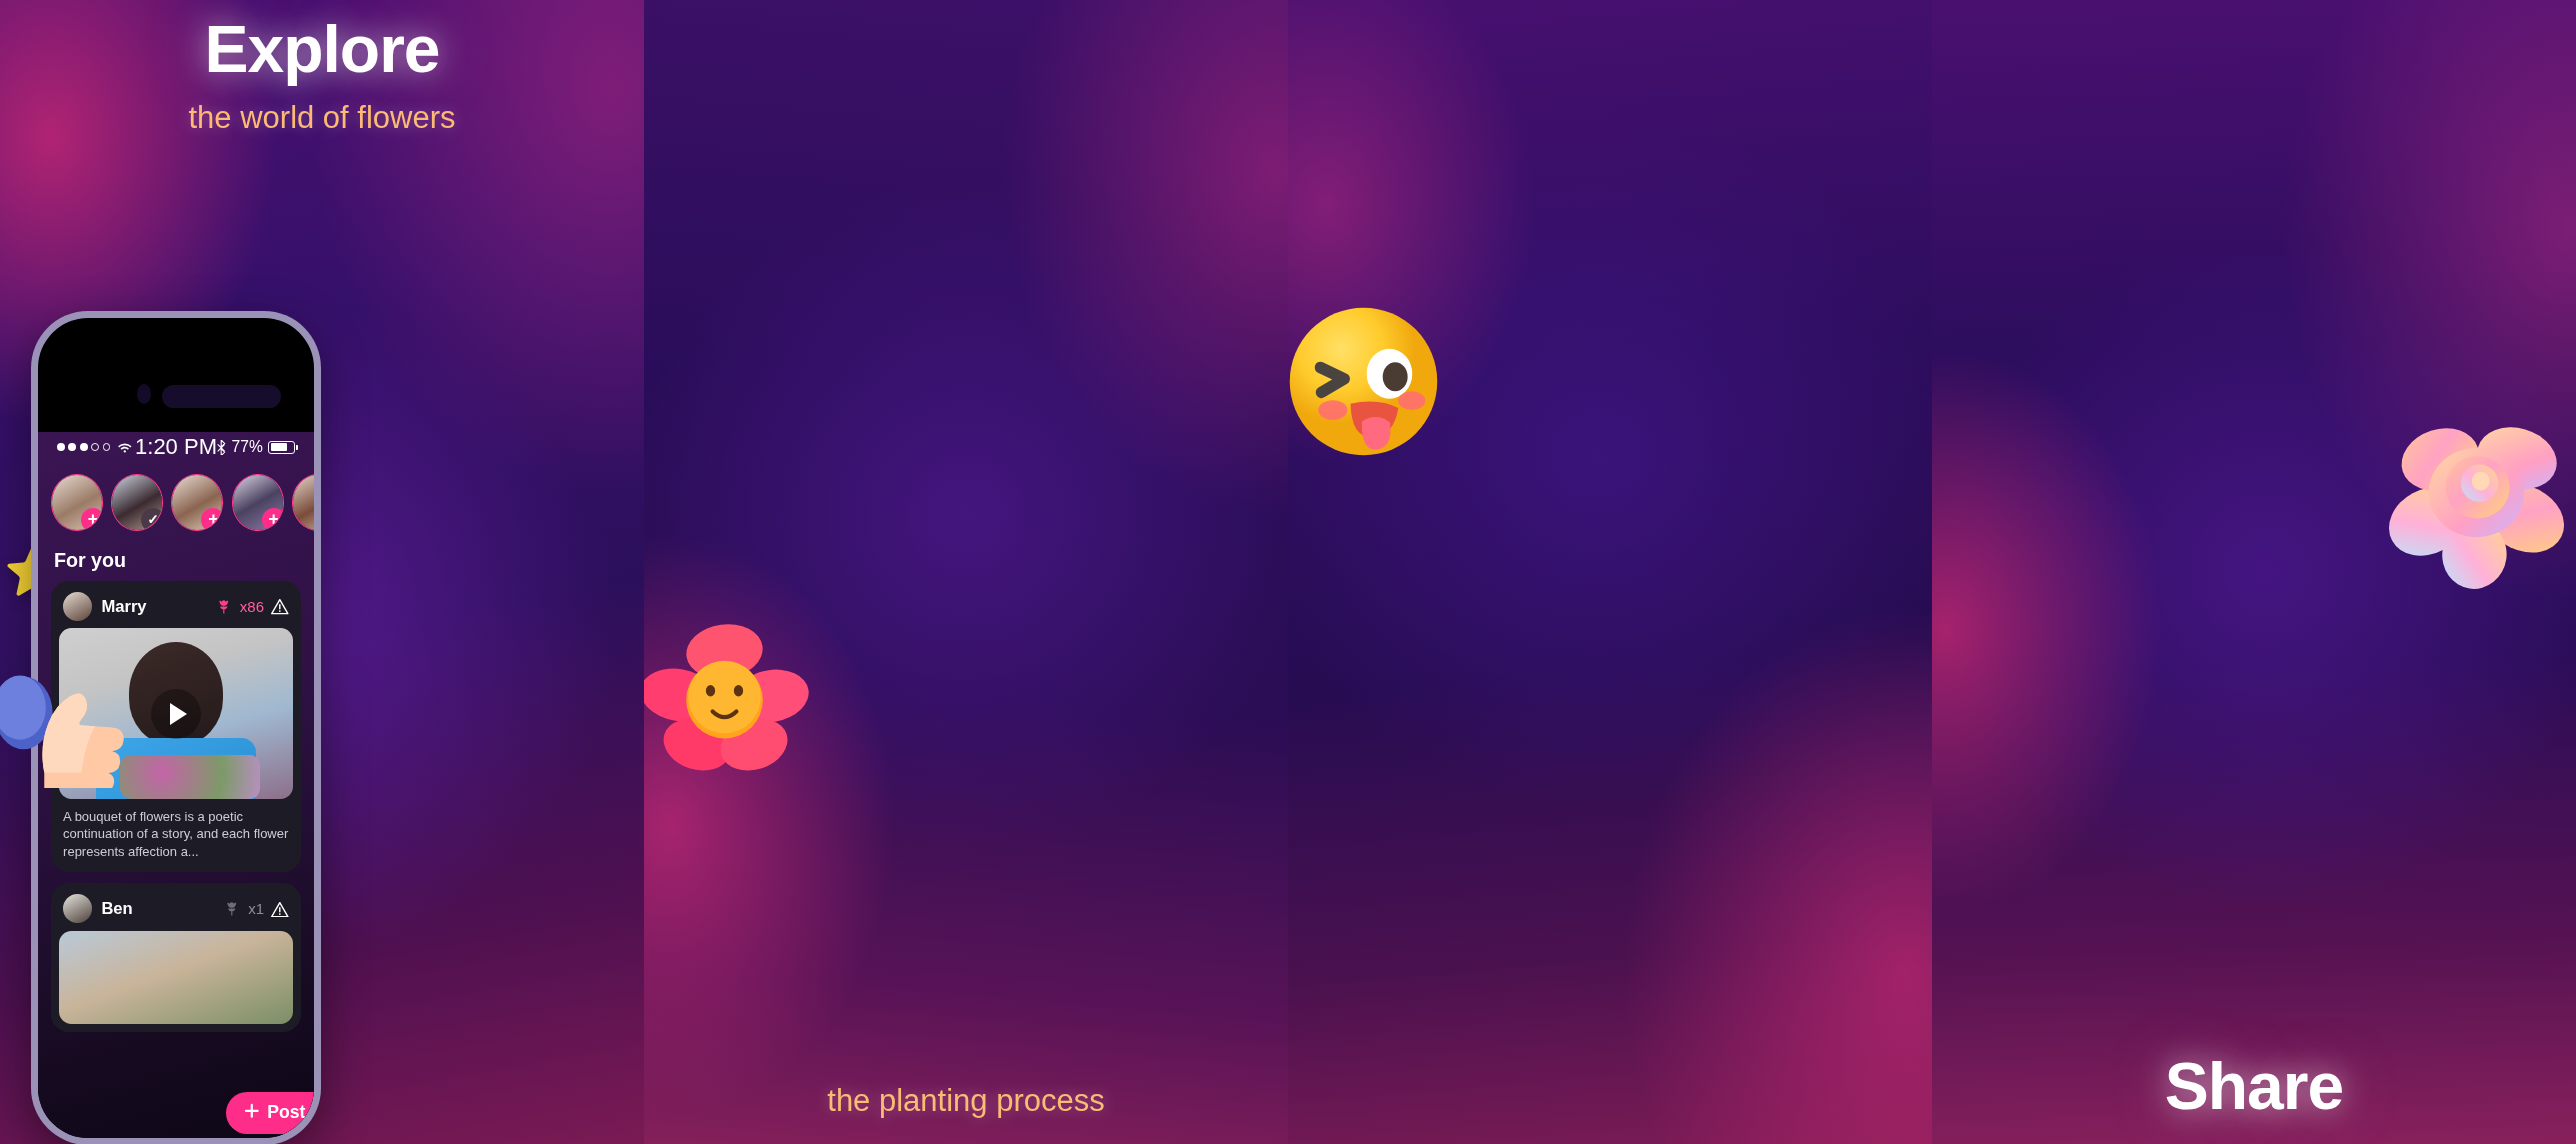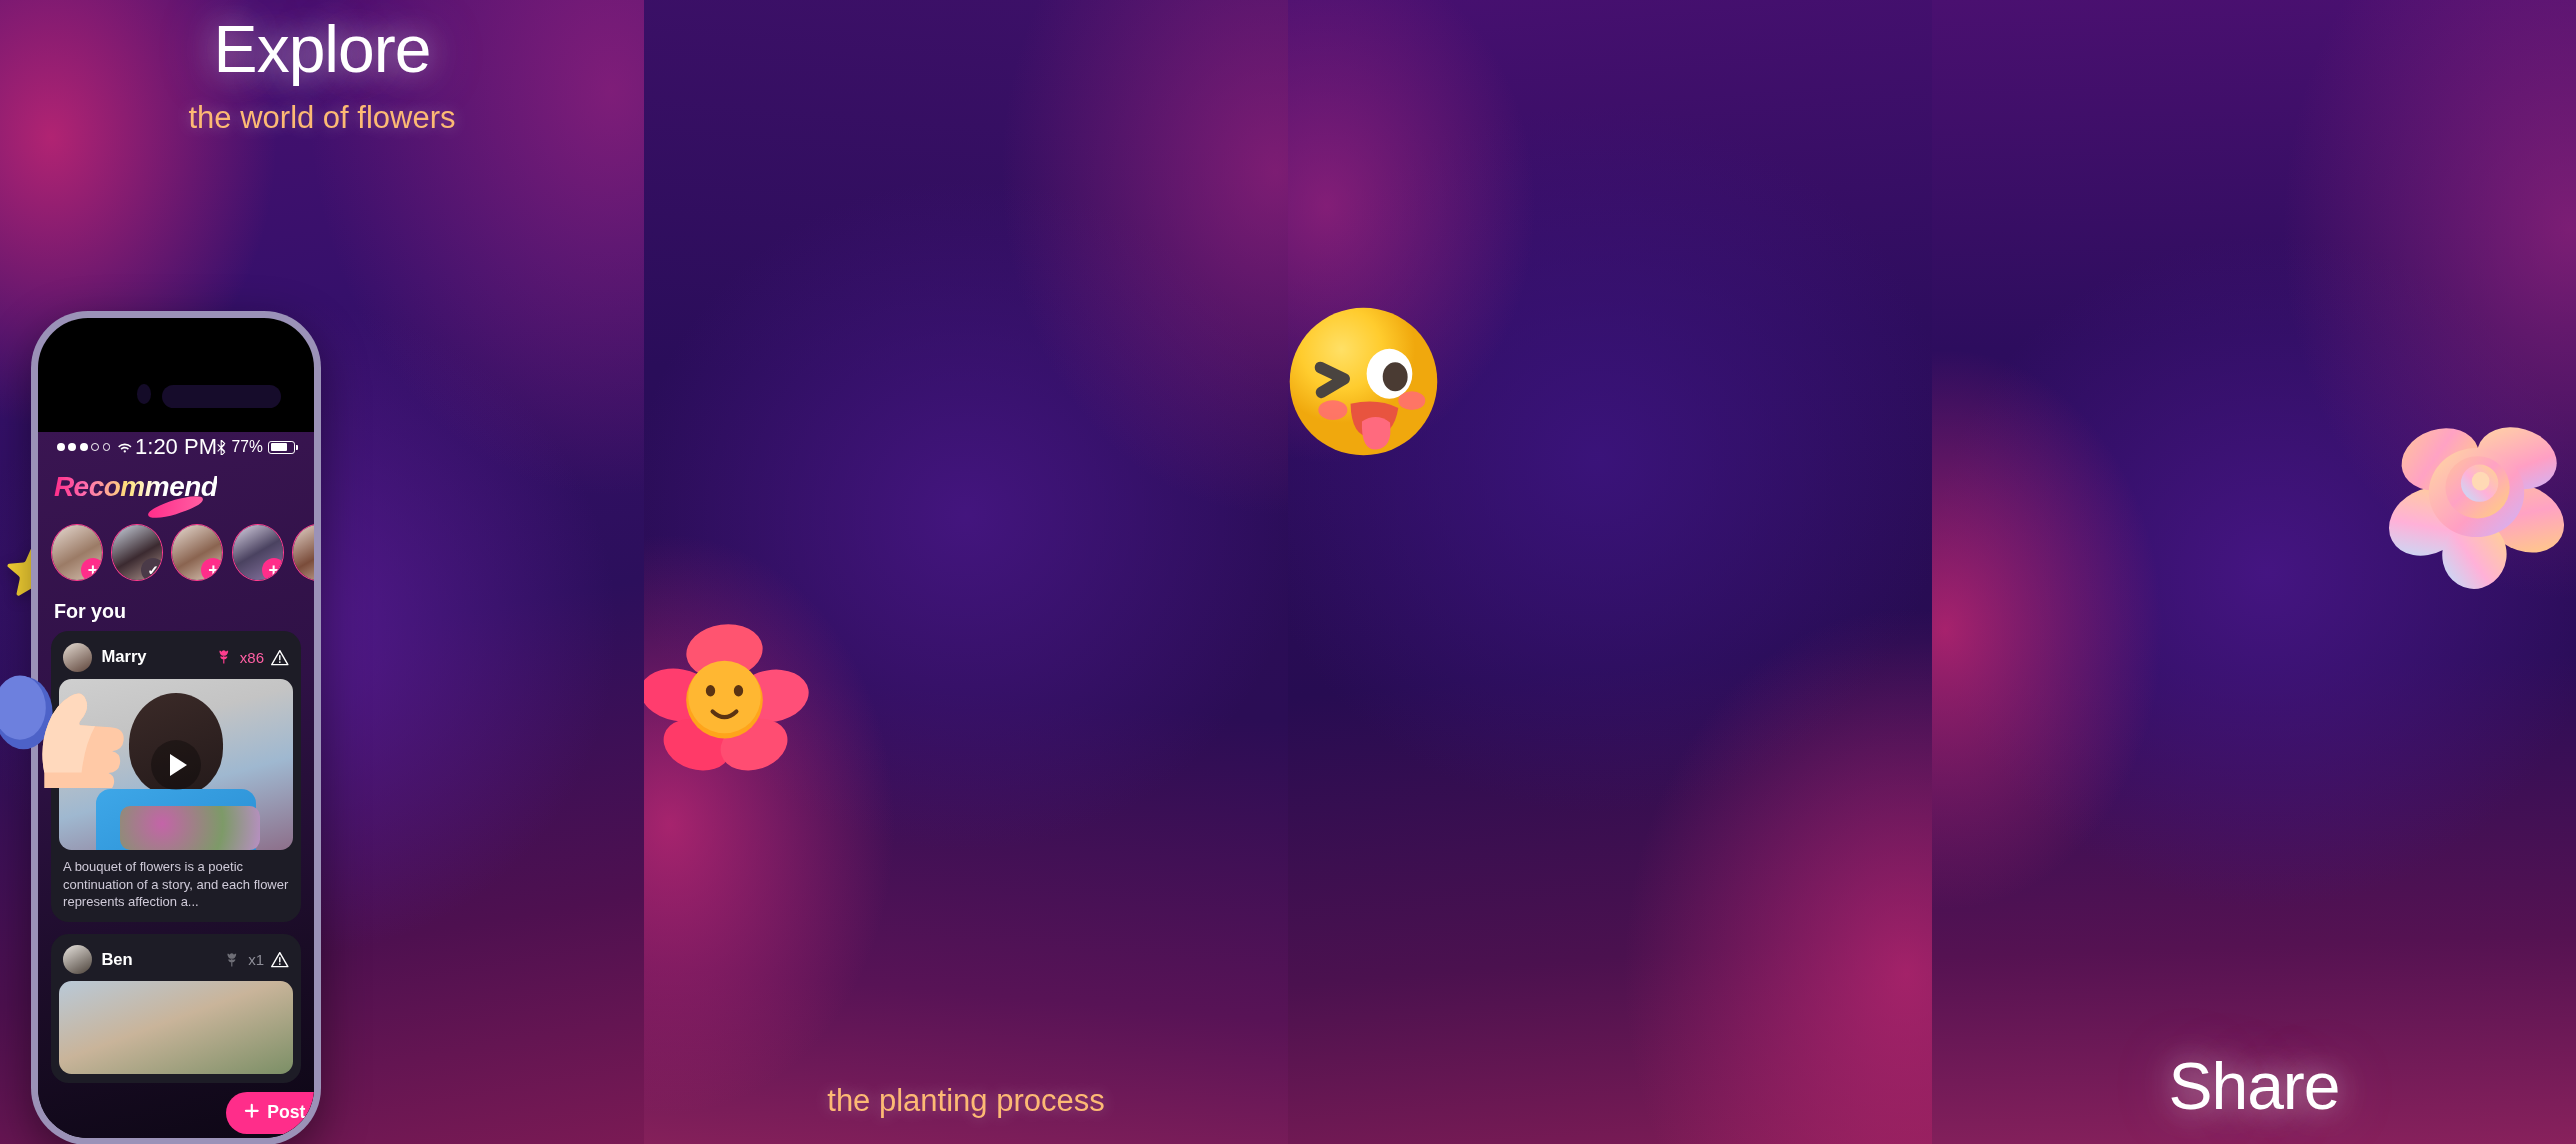--- a/index.html
+++ b/index.html
@@ -25,21 +25,21 @@
       radial-gradient(ellipse 441px 570px at 96% 85%, rgba(205,42,118,.65), transparent 64%),
       radial-gradient(ellipse 493px 493px at 48% 40%, rgba(60,20,125,.9), transparent 72%),
       linear-gradient(175deg,#471070 0%,#2d0d5e 32%,#270c52 58%,#4b114f 82%,#7d1c55 100%); }
   .bg4 { background:
       radial-gradient(ellipse 363px 467px at 2% 55%, rgba(214,42,116,.72), transparent 60%),
       radial-gradient(ellipse 441px 570px at 99% 20%, rgba(170,40,128,.6), transparent 65%),
       radial-gradient(ellipse 467px 467px at 52% 50%, rgba(72,22,135,.88), transparent 72%),
       linear-gradient(178deg,#4a1070 0%,#2d0d5e 30%,#2a0d58 58%,#551252 82%,#88215c 100%); }
 
   .headline-wrap { position:absolute; width:100%; text-align:center; z-index:30; }
-  .headline { font-size:66px; font-weight:normal; color:#fff; letter-spacing:-1px;
+  .headline { font-size:66px; font-weight:bold; color:#fff; letter-spacing:-1px;
     text-shadow:0 0 31px rgba(255,255,255,.55), 0 0 62px rgba(255,180,220,.35); line-height:1; }
   .subline { font-size:31px; color:#fdba74; margin-top:18.7px; text-shadow:0 0 14.5px rgba(255,255,255,.3); }
 
   .top-head { top:15.6px; }
   .bottom-head { bottom:26px; }
 
   
   .phone { position:absolute; border-radius:57px; background:#9b92b8;
     box-shadow:0 15.6px 47px rgba(0,0,0,.45); z-index:10; }
   .phone-inner { position:absolute; inset:7.3px; border-radius:50px; background:#000; overflow:hidden; }
@@ -142,24 +142,20 @@
               <svg width="10.4" height="15.6" viewBox="0 0 12 20">
                   <path d="M6 0l4.5 4.5L6 9V0zm0 20l4.5-4.5L6 11v9zM6 0v20M1.5 5.5L10.5 14.5M1.5 14.5L10.5 5.5" stroke="#fff" stroke-width="1.4" fill="none"></path>
                 </svg>
               <span>77%</span>
               <span class="battery">
                   <i class="battery-fill"></i>
                 </span>
             </span>
           </div>
 
-          <div class="recommend-title">
-            <div class="rec-word">Recommend</div>
-            <div class="rec-stroke"></div>
-          </div>
 
           <div class="avatars">
             <div class="avatar">
               <div class="av-img" style="background:linear-gradient(150deg,#e8dcd4,#9b7b66 55%,#d9c4b4);"></div>
               <div class="av-badge">+</div>
             </div>
             <div class="avatar">
               <div class="av-img" style="background:linear-gradient(150deg,#cfd8e4,#3b2a30 55%,#b39a92);"></div>
               <div class="av-badge done">✓</div>
             </div>

